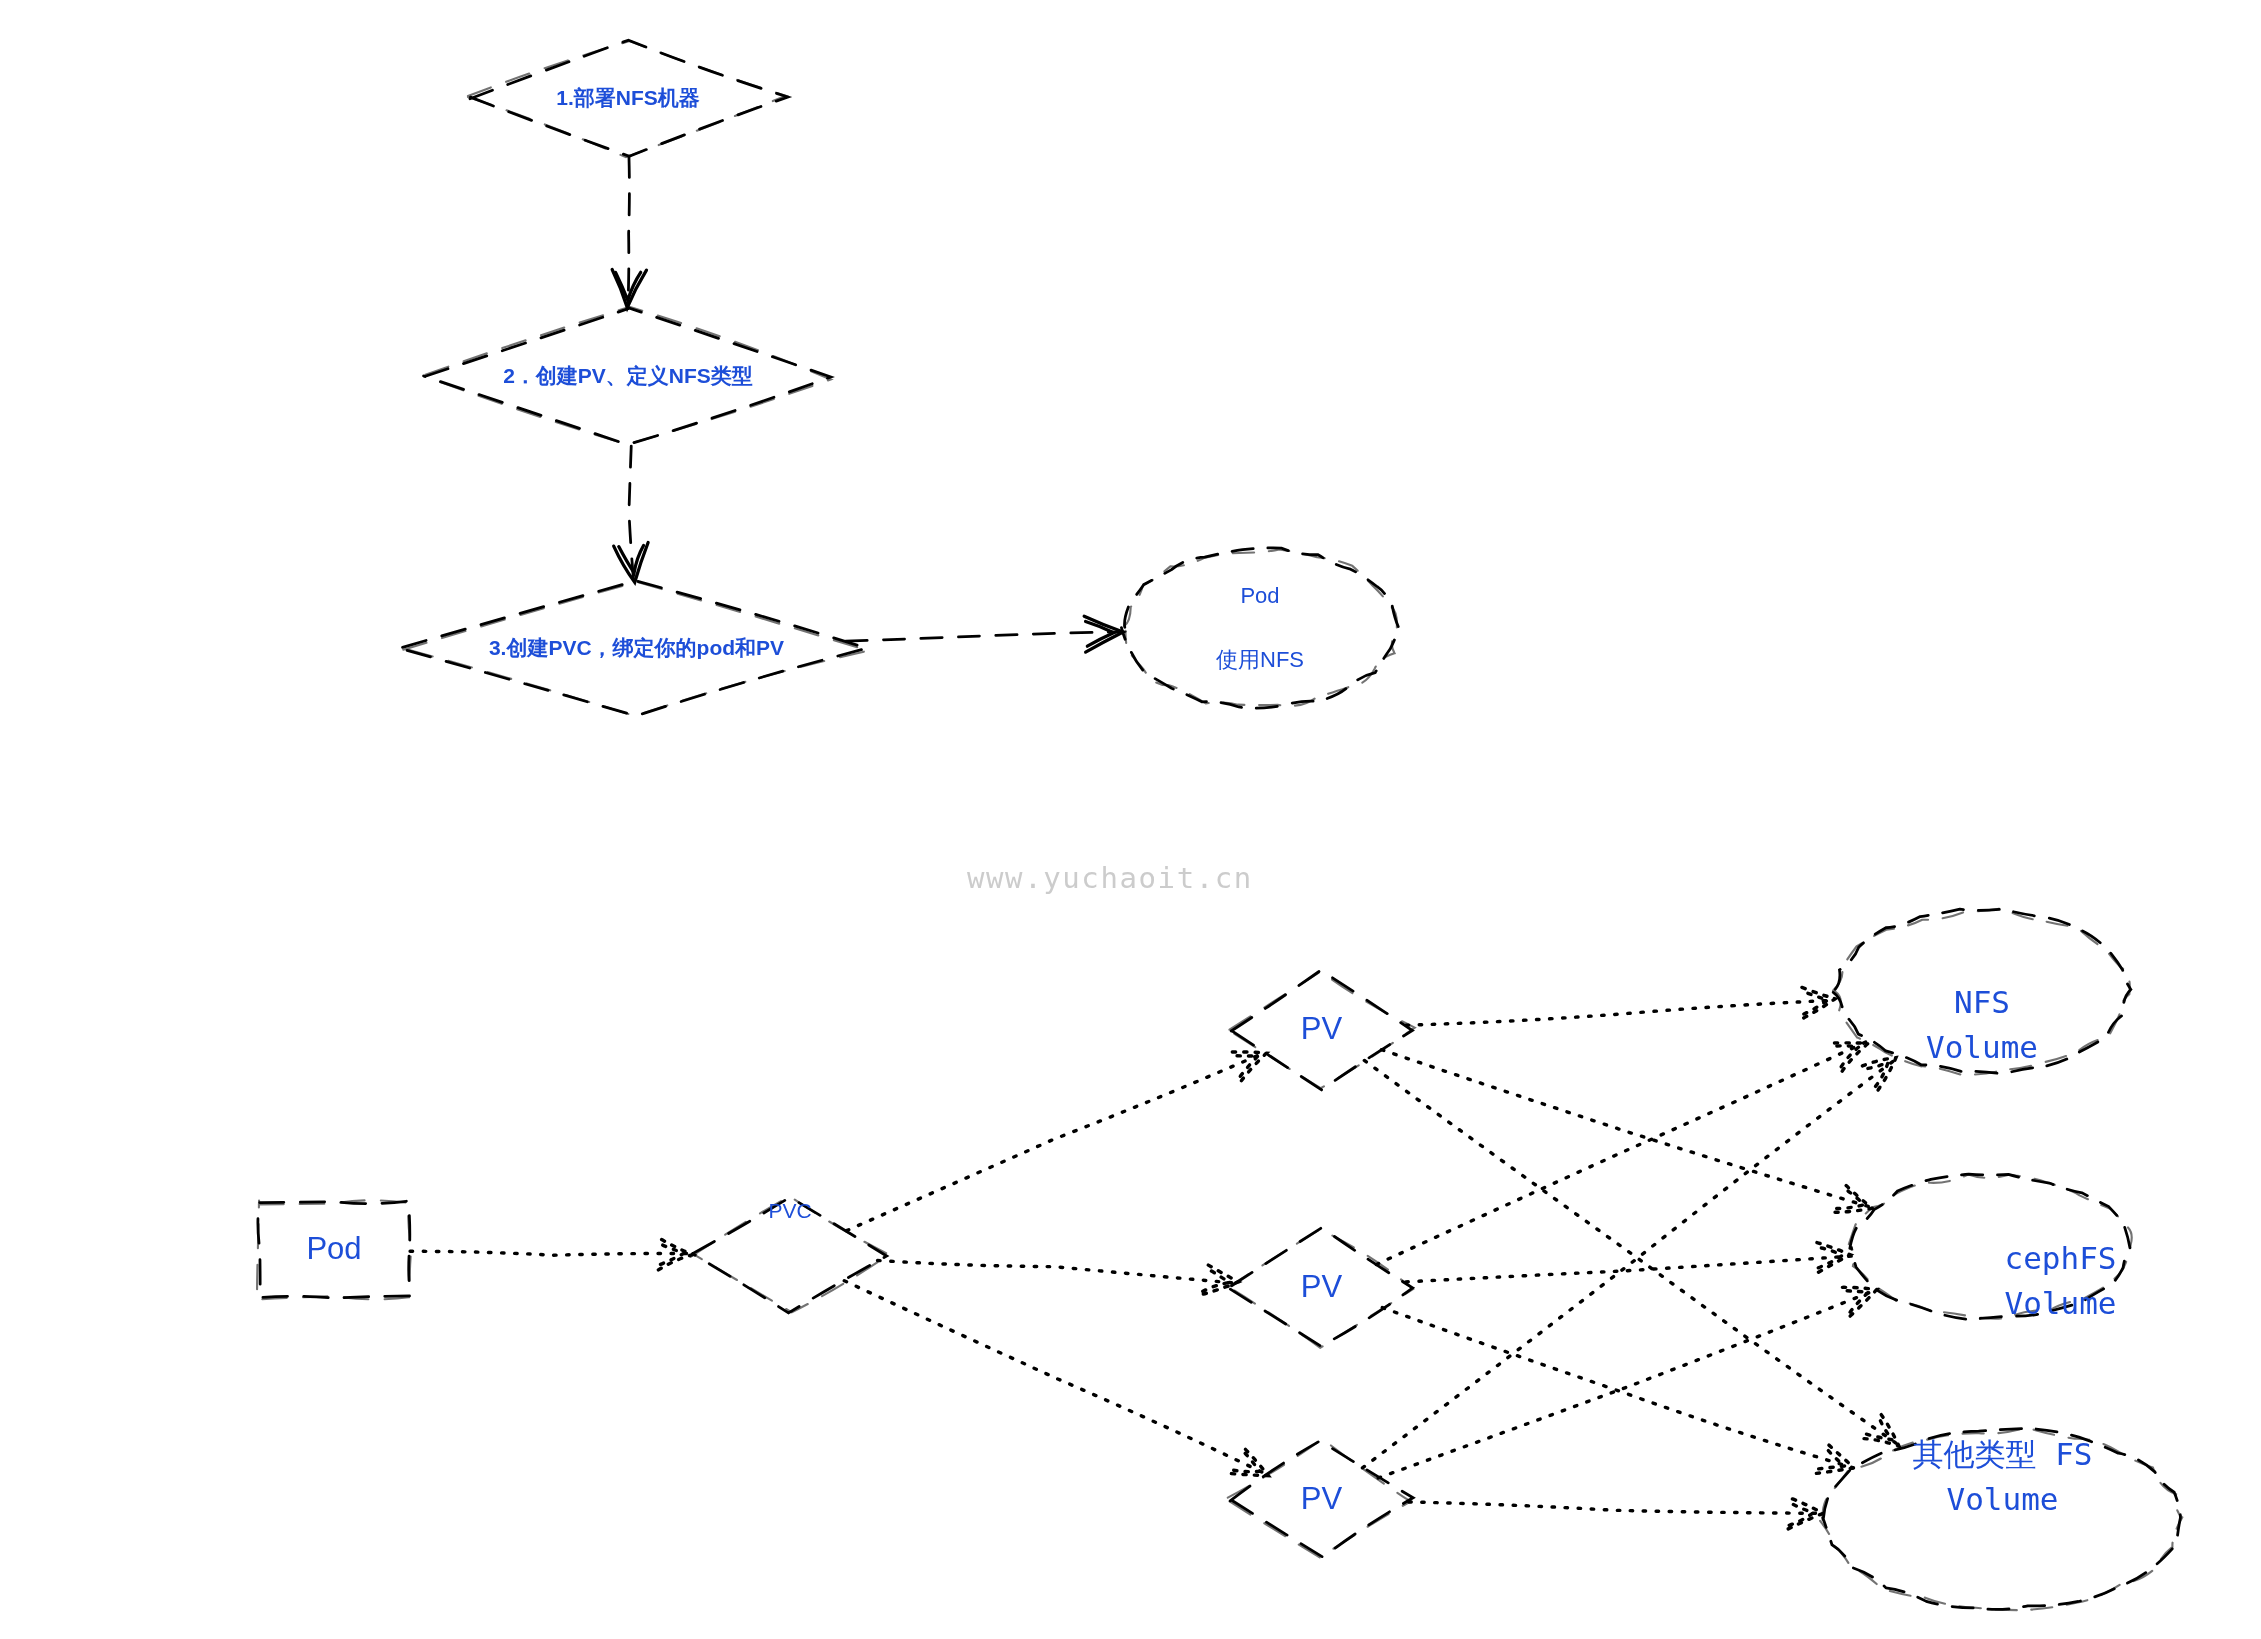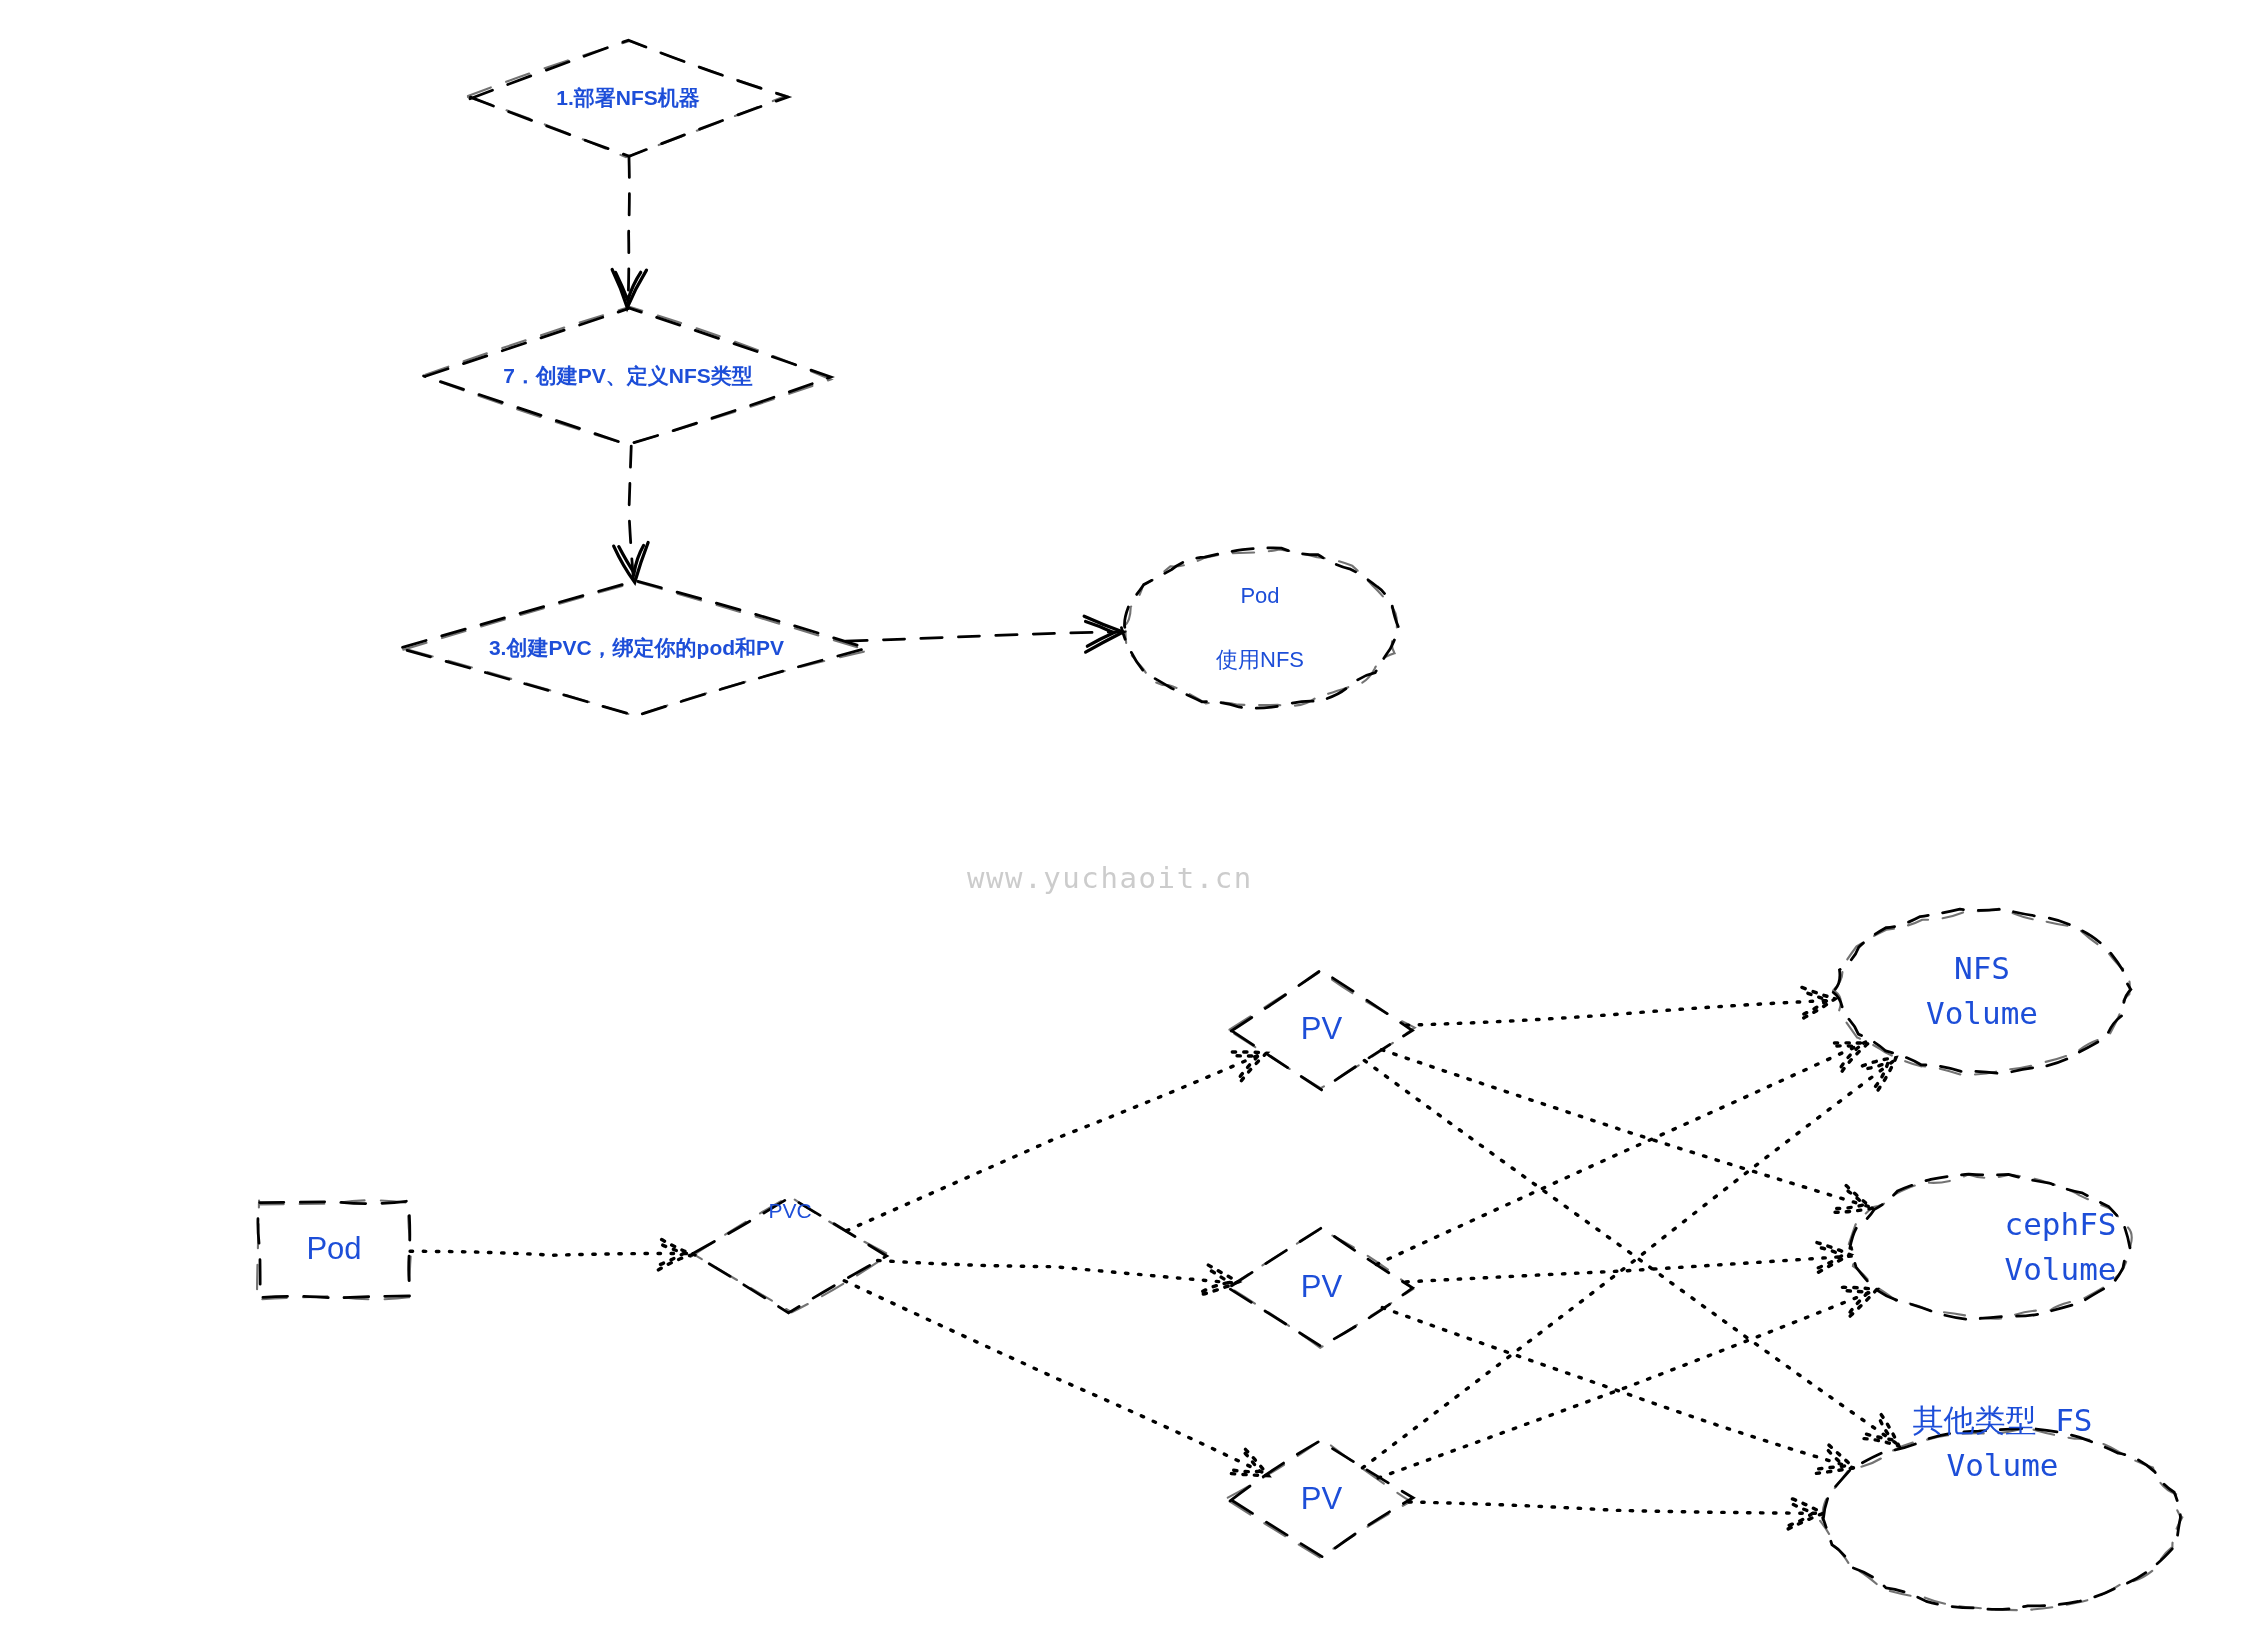--- a/index.html
+++ b/index.html
@@ -29,20 +29,21 @@
     pointer-events: none;
     line-height: 1.45;
   }
   .lbl-cjk {
     font-family: "Liberation Sans", "DejaVu Sans", sans-serif;
     font-weight: 600;
   }
   .lbl-mono {
     font-family: "DejaVu Sans Mono", "Liberation Mono", monospace;
     font-weight: 500;
+    margin-top: 34px;
   }
   .lbl-sans {
     font-family: "Liberation Sans", sans-serif;
     font-weight: 400;
   }
   .watermark {
     position: absolute;
     color: #cccccc;
     font-family: "DejaVu Sans Mono", "Liberation Mono", monospace;
     letter-spacing: 1.6px;
@@ -183,21 +184,21 @@
       </g>
       <g>
         <path d="M2235.3,1862.5 Q2236.9,1844.6 2243.7,1829.4 Q2258.1,1813.4 2268.7,1801.4 Q2293.8,1786.5 2309.7,1779.9 Q2337.3,1775.8 2362.8,1763.9 Q2390.3,1754.8 2425.8,1754.2 Q2460.1,1751.7 2487.8,1750.9 Q2521.4,1753.5 2548.7,1761.6 Q2576.0,1771.0 2597.0,1781.3 Q2622.2,1785.4 2641.9,1804.2 Q2649.8,1819.3 2665.6,1829.2 Q2673.1,1848.1 2673.2,1860.6 Q2670.3,1874.3 2668.5,1892.6 Q2652.0,1911.5 2639.6,1920.9 Q2619.6,1937.6 2597.3,1944.7 Q2577.2,1956.4 2548.1,1963.1 Q2515.3,1969.5 2486.0,1968.4 Q2450.6,1975.9 2426.1,1970.9 Q2390.8,1971.5 2361.7,1963.0 Q2336.1,1949.3 2312.1,1946.3 Q2295.1,1929.3 2271.6,1921.8 Q2260.6,1902.2 2246.0,1893.6 Q2241.7,1879.9 2234.8,1860.5" fill="none" stroke="#000000" stroke-width="3.4" stroke-linecap="round" stroke-dasharray="26 18"></path>
         <path d="M2234.6,1863.4 Q2233.4,1847.1 2240.6,1834.6 Q2251.8,1821.9 2267.2,1800.7 Q2295.4,1797.4 2314.0,1782.0 Q2336.8,1767.9 2362.9,1764.7 Q2394.8,1756.2 2426.3,1756.8 Q2455.6,1759.0 2484.1,1749.9 Q2518.8,1759.9 2543.6,1763.6 Q2569.4,1762.6 2595.7,1778.5 Q2617.7,1791.9 2639.5,1799.0 Q2647.4,1824.4 2667.9,1831.5 Q2666.0,1853.4 2675.4,1860.0 Q2662.7,1882.6 2663.4,1896.1 Q2651.2,1905.5 2643.2,1921.6 Q2625.4,1938.6 2600.4,1941.6 Q2572.3,1960.4 2545.5,1964.5 Q2521.3,1970.7 2483.0,1973.7 Q2456.6,1974.2 2422.4,1970.8 Q2386.1,1968.8 2360.1,1958.4 Q2337.4,1956.6 2307.6,1947.6 Q2282.5,1925.1 2268.7,1920.2 Q2258.8,1902.5 2246.9,1893.8 Q2246.8,1883.5 2231.4,1864.3" fill="none" stroke="#000000" stroke-width="2.6" stroke-linecap="round" stroke-dasharray="26 18" opacity="0.55"></path>
       </g>
     </g>
 </svg>
 
 <div id="labels-layer">
     <div class="node-label lbl-cjk" style="font-size: 21px; left: 469px; top: 83px; width: 318px;">1.部署NFS机器</div>
-    <div class="node-label lbl-cjk" style="font-size: 21px; left: 424px; top: 361px; width: 408px;">7．创建PV、定义NFS类型</div>
+    <div class="node-label lbl-cjk" style="font-size: 21px; left: 424px; top: 361px; width: 408px;">2．创建PV、定义NFS类型</div>
     <div class="node-label lbl-cjk" style="font-size: 21px; left: 404px; top: 633px; width: 465px;">3.创建PVC，绑定你的pod和PV</div>
     <div class="node-label lbl-sans" style="font-size: 22px; left: 1123px; top: 580px; width: 274px;">Pod
 
 使用NFS</div>
     <div class="node-label lbl-sans" style="font-size: 31px; left: 259px; top: 1227px; width: 150px;">Pod</div>
     <div class="node-label lbl-sans" style="font-size: 21px; left: 692px; top: 1196px; width: 196px;">PVC</div>
     <div class="node-label lbl-sans" style="font-size: 31px; left: 1230px; top: 1007px; width: 183px;">PV</div>
     <div class="node-label lbl-sans" style="font-size: 31px; left: 1230px; top: 1265px; width: 183px;">PV</div>
     <div class="node-label lbl-sans" style="font-size: 31px; left: 1230px; top: 1477px; width: 183px;">PV</div>
     <div class="node-label lbl-mono" style="font-size: 31px; left: 1835px; top: 946px; width: 294px;">NFS

